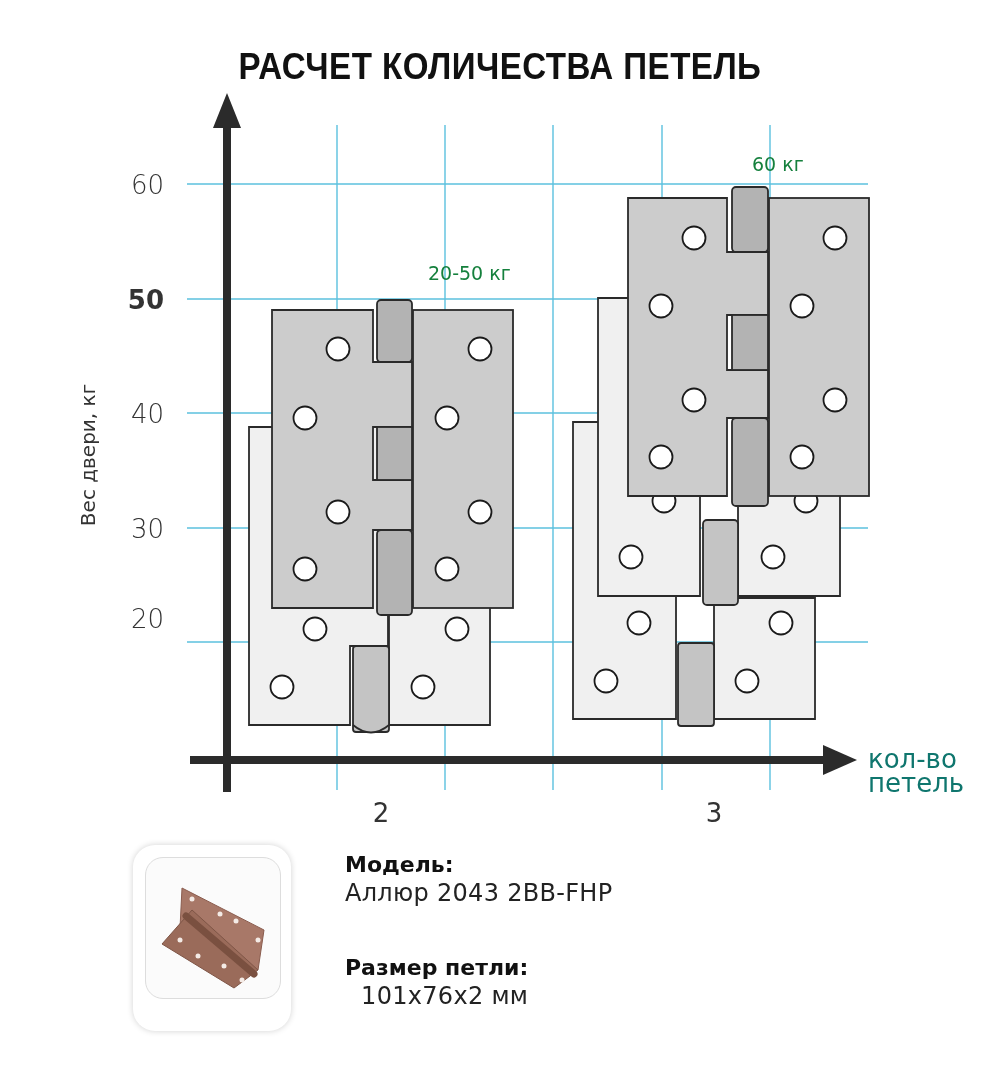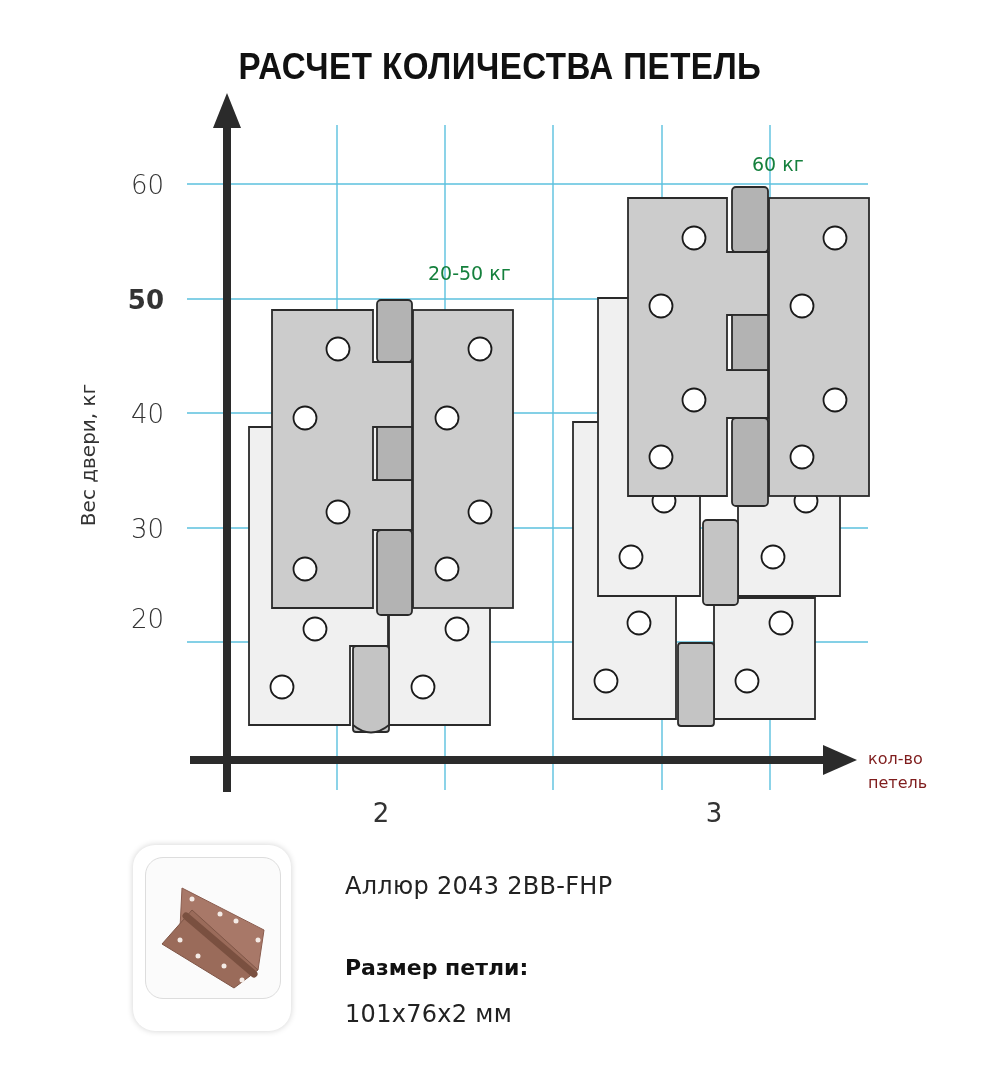--- a/index.html
+++ b/index.html
@@ -9,29 +9,29 @@
            font-family: "Liberation Sans", sans-serif; font-weight: bold; font-size: 36px;
            letter-spacing: 0.5px; color: #111; transform: scaleX(0.92); }
   svg.chart { position: absolute; left: 0; top: 0; }
   .ytick { position: absolute; width: 60px; text-align: right; font-family: "DejaVu Sans", sans-serif;
            font-size: 26px; color: #333; font-weight: 300; }
   .ylabel { position: absolute; left: 88px; top: 455px; transform: translate(-50%, -50%) rotate(-90deg);
             font-family: "DejaVu Sans", sans-serif; font-size: 20px; color: #333; white-space: nowrap; }
   .xtick { position: absolute; width: 40px; text-align: center; font-family: "DejaVu Sans", sans-serif;
            font-size: 26px; color: #333; }
   .xlabel { position: absolute; left: 868px; top: 747px; font-family: "DejaVu Sans", sans-serif;
-            font-size: 16px; line-height: 24px; color: #7f1d1d; }
+            font-size: 26px; line-height: 24px; color: #0f766e; }
   .annot { position: absolute; font-family: "DejaVu Sans", sans-serif; font-size: 19px; color: #15803d; }
   .thumb { position: absolute; left: 133px; top: 845px; width: 158px; height: 186px;
            border-radius: 22px; background: #fff; box-shadow: 0 0 6px rgba(0,0,0,0.18); }
   .thumb-inner { position: absolute; left: 12px; top: 12px; width: 134px; height: 140px;
                  border-radius: 18px; border: 1px solid #dddddd; background: #fbfbfb; }
   .info { position: absolute; left: 345px; font-family: "DejaVu Sans", sans-serif; }
   .info .lbl { font-weight: bold; font-size: 22px; color: #111; }
-  .info .val { font-size: 24px; color: #222; margin-top: 20px; letter-spacing: 0.3px; }
+  .info .val { font-size: 24px; color: #222; margin-top: 2px; letter-spacing: 0.3px; }
 </style>
 </head>
 <body>
 
 <div class="title">РАСЧЕТ КОЛИЧЕСТВА ПЕТЕЛЬ</div>
 
 <svg class="chart" width="1000" height="1090">
   <defs>
     <g id="hole">
         <circle r="11.5" fill="#ffffff" stroke="#1a1a1a" stroke-width="1.8"></circle>
@@ -161,18 +161,19 @@
         <circle cx="34" cy="82" r="2.5"></circle>
           <circle cx="52" cy="98" r="2.5"></circle>
           <circle cx="78" cy="108" r="2.5"></circle>
           <circle cx="96" cy="122" r="2.5"></circle>
       </g>
     </svg>
   </div>
 </div>
 
 <div class="info" style="top:852px;">
+  <div class="lbl">Модель:</div>
   <div class="val">Аллюр 2043 2BB-FHP</div>
 </div>
-<div class="info" style="top:955px;">
+<div class="info" style="top:955px;text-align:right;">
   <div class="lbl">Размер петли:</div>
   <div class="val">101x76x2 мм</div>
 </div>
 
 </body></html>

